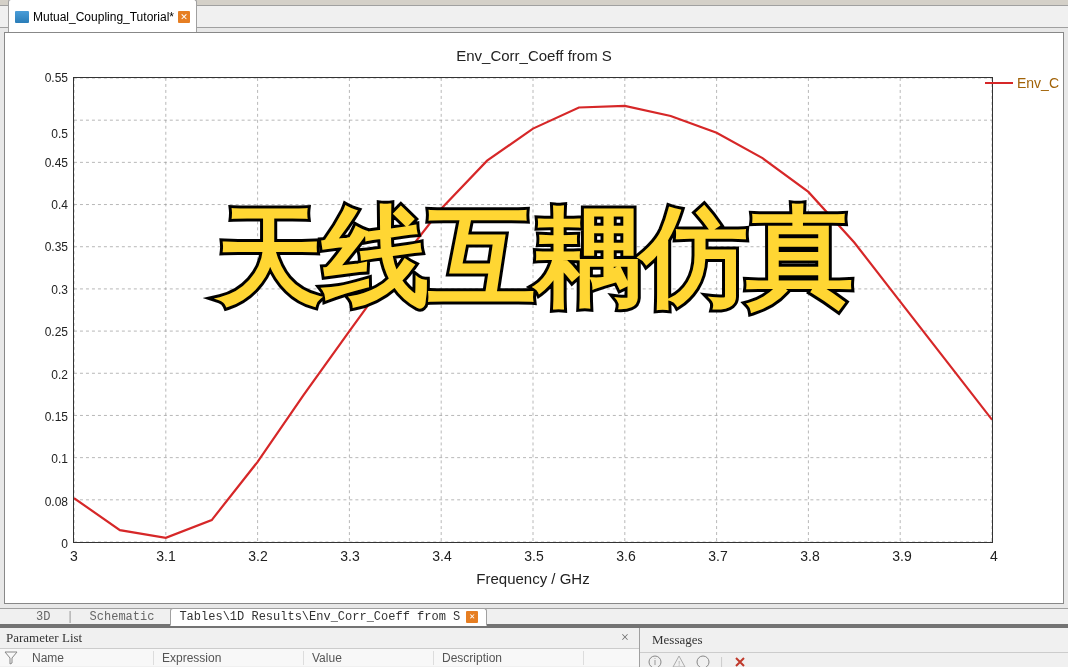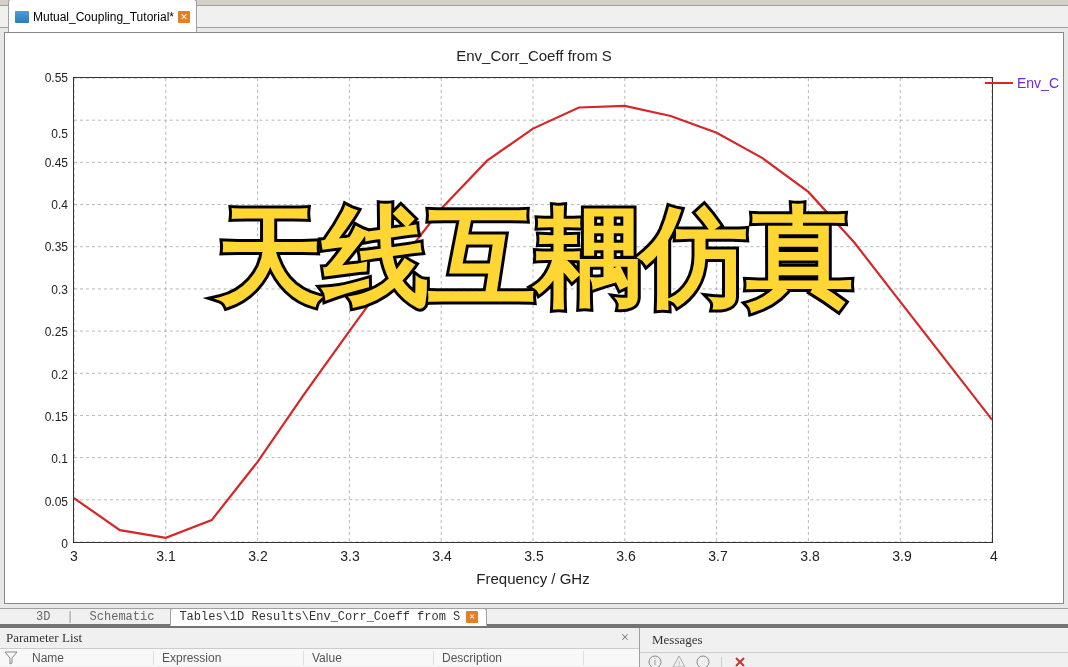--- a/index.html
+++ b/index.html
@@ -99,21 +99,21 @@
       color: #222;
     }
     .legend {
       position: absolute;
       top: 42px;
       right: 4px;
       display: flex;
       align-items: center;
       gap: 4px;
       font-size: 14px;
-      color: #6d28d9;
+      color: #a16207;
     }
     .legend-line {
       width: 28px;
       height: 2px;
       background: #d62728;
     }
     .overlay-text {
       position: absolute;
       top: 185px;
       left: 50%;
@@ -255,21 +255,21 @@
         <line x1="0" y1="211.81818181818184" x2="920" y2="211.81818181818184" stroke="#999" stroke-width="0.7" stroke-dasharray="3 3"></line>
         <line x1="0" y1="169.4545454545455" x2="920" y2="169.4545454545455" stroke="#999" stroke-width="0.7" stroke-dasharray="3 3"></line>
         <line x1="0" y1="127.09090909090907" x2="920" y2="127.09090909090907" stroke="#999" stroke-width="0.7" stroke-dasharray="3 3"></line>
         <line x1="0" y1="84.72727272727275" x2="920" y2="84.72727272727275" stroke="#999" stroke-width="0.7" stroke-dasharray="3 3"></line>
         <line x1="0" y1="42.363636363636374" x2="920" y2="42.363636363636374" stroke="#999" stroke-width="0.7" stroke-dasharray="3 3"></line>
         <line x1="0" y1="0" x2="920" y2="0" stroke="#999" stroke-width="0.7" stroke-dasharray="3 3"></line>
         <path d="M0 421.9418181818182 L45.99999999999984 454.1381818181818 L92.00000000000009 461.76363636363635 L137.99999999999991 443.9709090909091 L184.00000000000017 385.5090909090909 L230 318.5745454545455 L275.99999999999983 254.1818181818182 L322.00000000000006 190.63636363636368 L367.99999999999994 131.32727272727277 L414.00000000000017 83.0327272727273 L460 50.83636363636367 L505.99999999999983 29.654545454545485 L552.0000000000001 27.960000000000036 L597.9999999999999 38.12727272727278 L644.0000000000001 55.07272727272732 L690 80.4909090909091 L735.9999999999999 114.38181818181823 L782.0000000000001 165.21818181818185 L827.9999999999999 224.5272727272728 L874.0000000000001 283.83636363636367 L920 343.1454545454545 " fill="none" stroke="#d62728" stroke-width="2.2"></path>
       </svg>
     <div id="y-ticks">
         <div class="y-tick" style="top: 466px;">0</div>
-        <div class="y-tick" style="top: 423.636px;">0.05</div>
+        <div class="y-tick" style="top: 423.636px;">0.08</div>
         <div class="y-tick" style="top: 381.273px;">0.1</div>
         <div class="y-tick" style="top: 338.909px;">0.15</div>
         <div class="y-tick" style="top: 296.545px;">0.2</div>
         <div class="y-tick" style="top: 254.182px;">0.25</div>
         <div class="y-tick" style="top: 211.818px;">0.3</div>
         <div class="y-tick" style="top: 169.455px;">0.35</div>
         <div class="y-tick" style="top: 127.091px;">0.4</div>
         <div class="y-tick" style="top: 84.7273px;">0.45</div>
         <div class="y-tick" style="top: 56px;">0.5</div>
         <div class="y-tick" style="top: 0px;">0.55</div>

